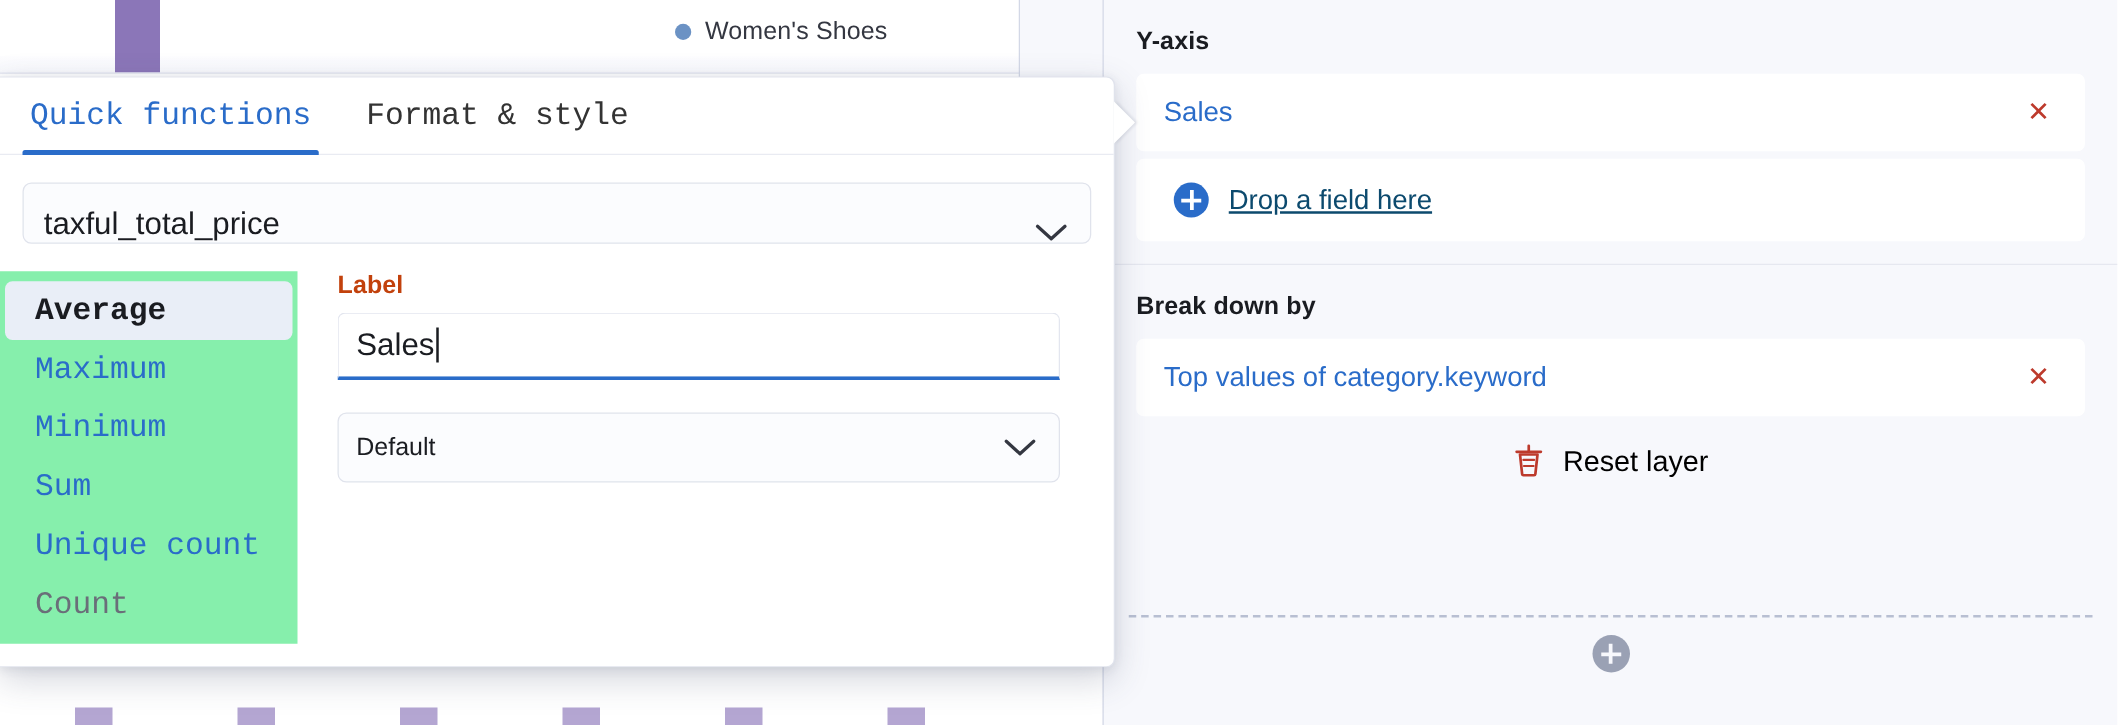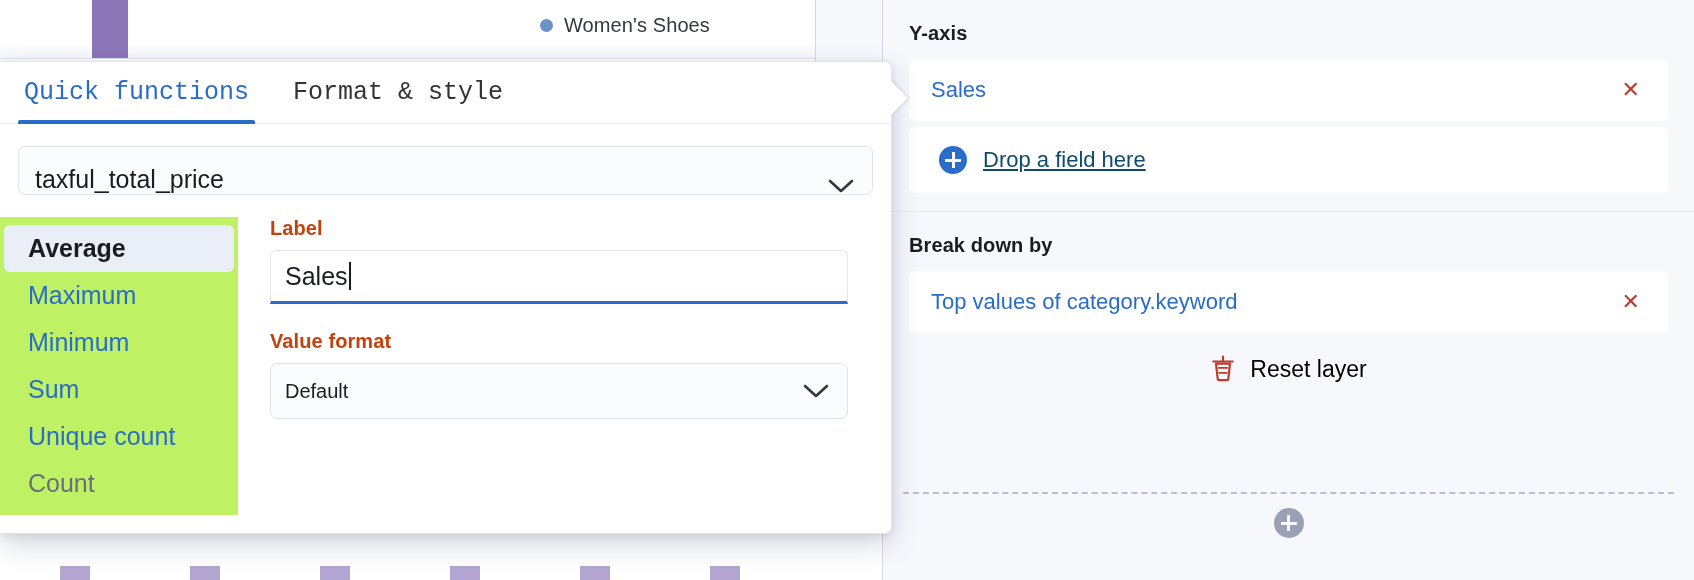--- a/index.html
+++ b/index.html
@@ -163,22 +163,23 @@
     border-radius: 7px; display: flex; align-items: flex-end;
     padding: 0 18px 0 16px; cursor: pointer;
   }
   .field-select .fs-text { flex: 1; font-size: 25px; color: #1a1c21; }
   .chev {
     width: 26px; height: 15px; flex: 0 0 auto;
   }
 
   .body-cols { display: flex; margin-top: 22px; height: 298px; }
   .func-list {
-    width: 238px; background: #bef264; padding: 8px 0 0 0;
+    width: 238px; background: #86efac; padding: 8px 0 0 0;
     flex: 0 0 auto;
+    font-family: Liberation Mono, monospace;
   }
   .func-item {
     font-size: 25px; color: #2a6cc9;
     padding: 9px 0 9px 28px; cursor: pointer;
     white-space: nowrap;
   }
   .func-item.selected {
     background: #e9eef7; color: #1a1c21; font-weight: bold;
     margin: 0 4px; border-radius: 6px; padding-left: 24px;
   }
@@ -320,21 +321,20 @@
 
       <div class="form-col">
         <div class="form-label">Label</div>
         <div class="text-input">
           <span>Sales</span>
             <span class="caret"></span>
         </div>
 
         <div class="spacer-22"></div>
 
-        <div class="form-label">Value format</div>
         <div class="select-box">
           <span class="sb-text">Default</span>
           <svg class="chev" viewBox="0 0 26 15">
             <path d="M2 2 L13 12 L24 2" stroke="#343741" stroke-width="2.6" fill="none" stroke-linecap="round" stroke-linejoin="round"></path>
           </svg>
         </div>
       </div>
     </div>
   </div>
 

